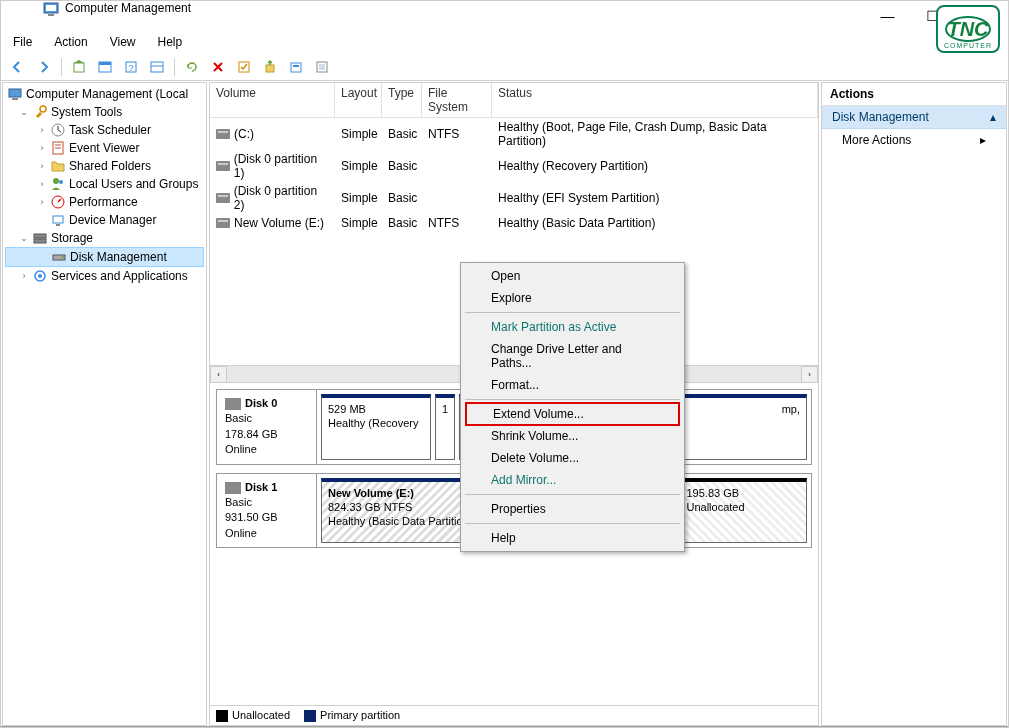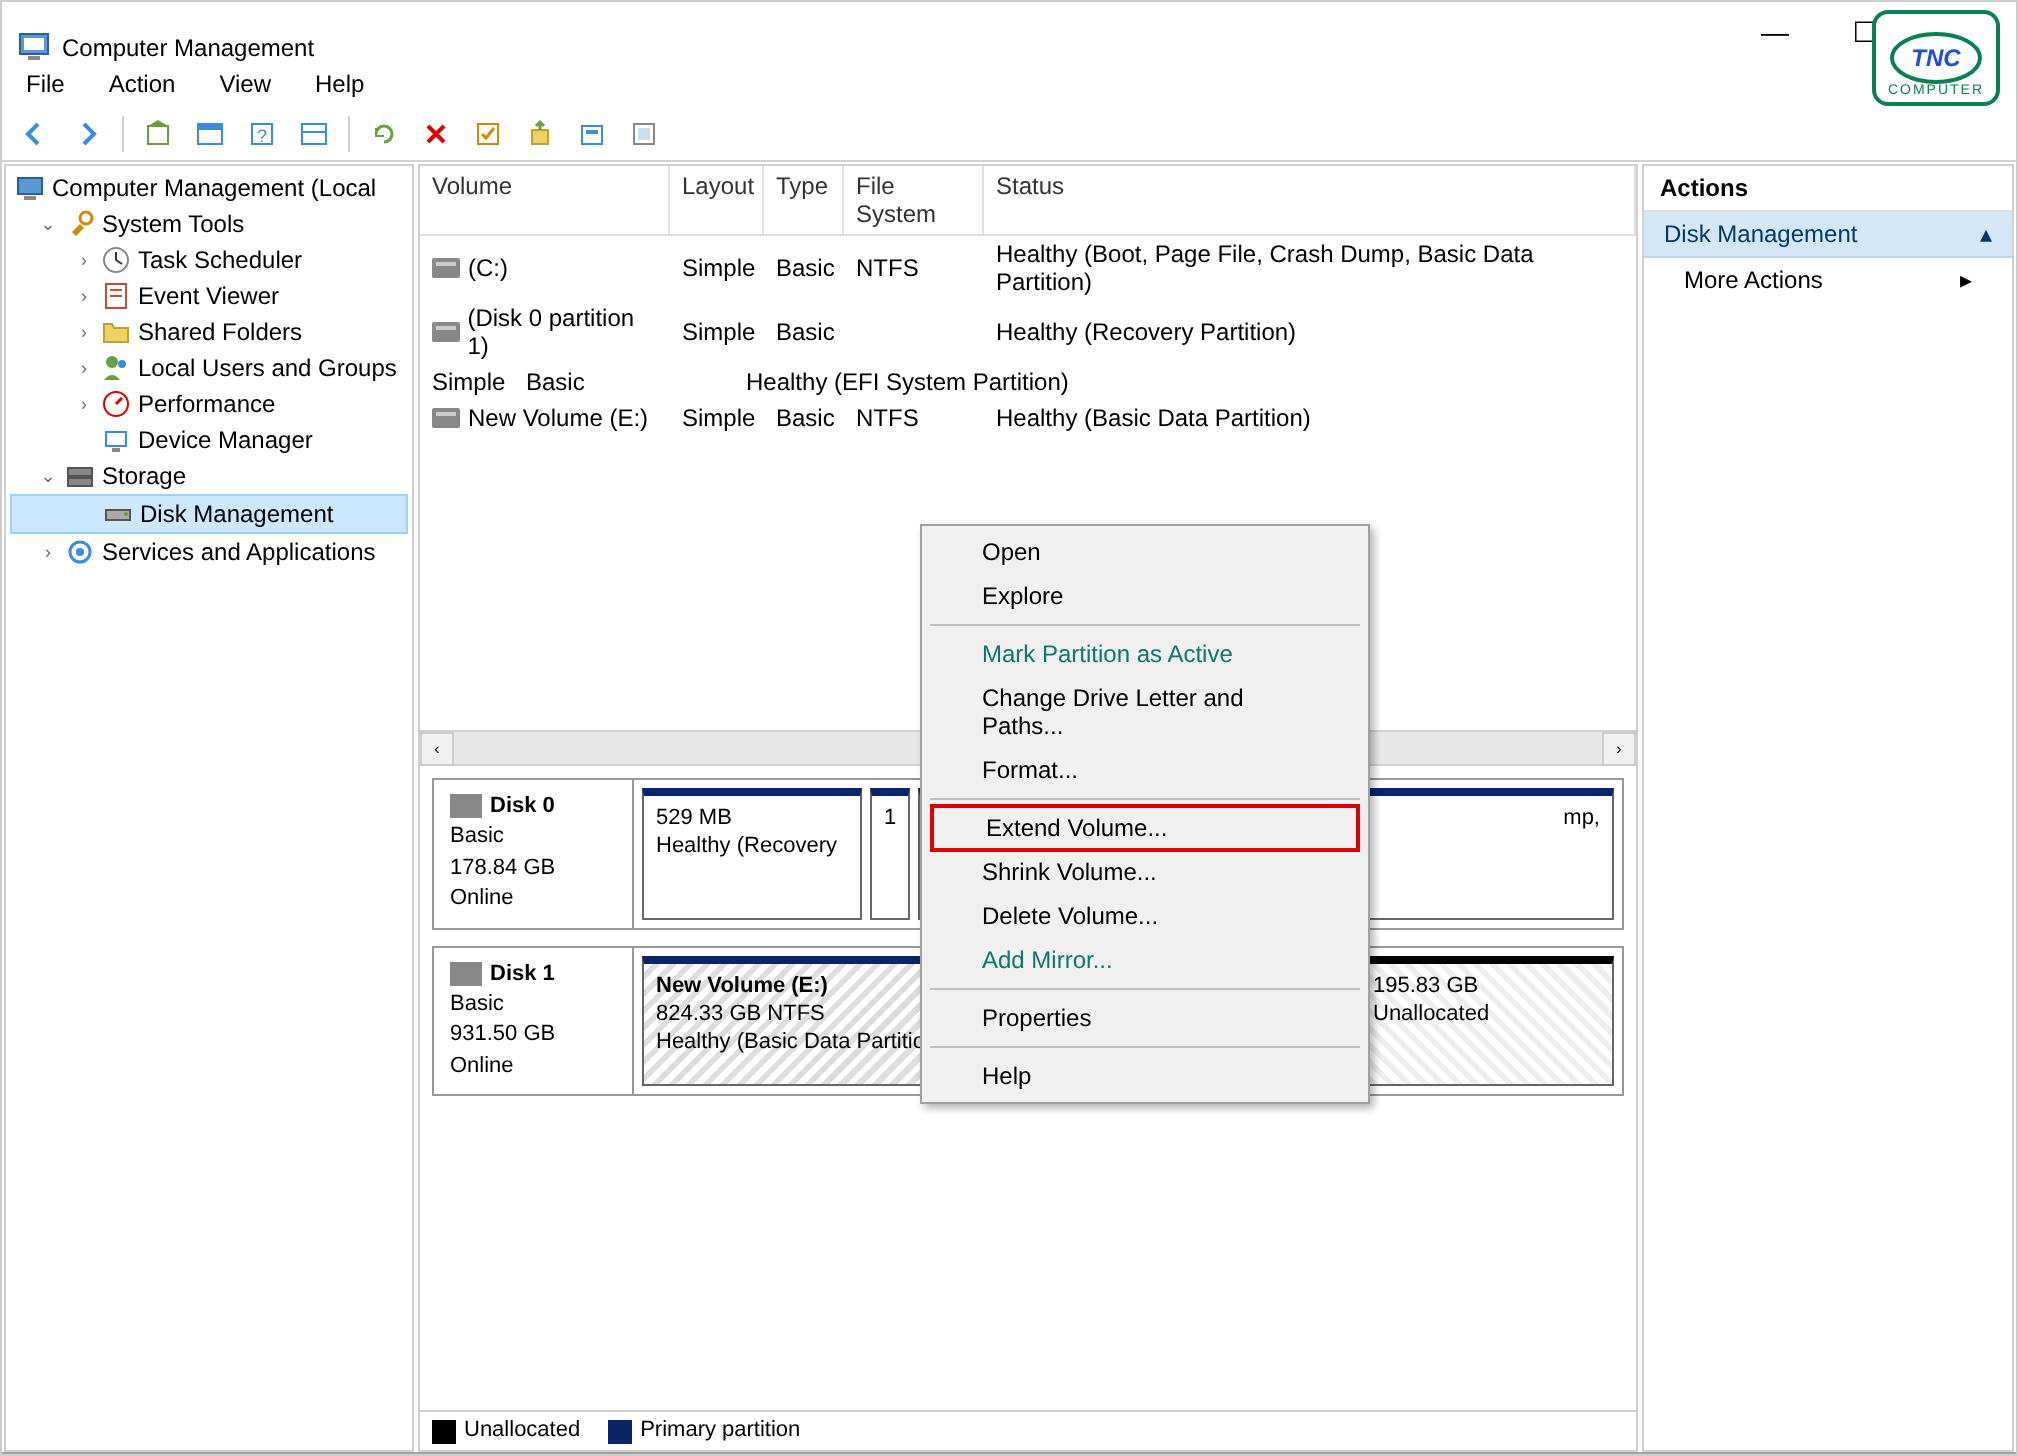--- a/index.html
+++ b/index.html
@@ -1,19 +1,19 @@
 <!DOCTYPE html>
 <html><head>
 <meta charset="utf-8">
 <style>
 * { box-sizing: border-box; margin: 0; padding: 0; }
 body { font-family: "Segoe UI", Tahoma, sans-serif; font-size: 12px; color: #000; background: #fff; width: 1009px; height: 728px; overflow: hidden; border: 1px solid #ccc; position: relative; }
 
 
-.titlebar { height: 30px; display: flex; align-items: flex-end; padding: 0 8px; background: #fff; }
+.titlebar { height: 30px; display: flex; align-items: flex-start; padding: 0 8px; background: #fff; margin-left: 34px; }
 .titlebar .app-icon { width: 16px; height: 16px; margin-right: 6px; }
 .titlebar .title { flex: 1; font-size: 12px; }
 .titlebar .win-controls { display: flex; gap: 0; }
 .titlebar .win-btn { width: 45px; height: 30px; display: flex; align-items: center; justify-content: center; font-size: 14px; }
 
 
 .menubar { height: 22px; display: flex; align-items: center; padding: 0 8px; gap: 14px; font-size: 12px; }
 .menubar span { padding: 2px 4px; }
 
 
@@ -75,21 +75,21 @@
 
 
 .context-menu { position: absolute; left: 459px; top: 261px; width: 225px; background: #f0f0f0; border: 1px solid #a0a0a0; box-shadow: 2px 2px 4px rgba(0,0,0,0.3); padding: 2px; z-index: 100; }
 .ctx-item { padding: 4px 20px 4px 28px; font-size: 12px; }
 .ctx-item.disabled { color: #0f766e; }
 .ctx-item.highlighted { border: 2px solid #d00; margin: -1px 2px; padding: 3px 18px 3px 26px; }
 .ctx-sep { height: 1px; background: #c0c0c0; margin: 3px 2px; }
 
 
 .logo-box { position: absolute; right: 8px; top: 4px; width: 64px; height: 48px; border: 2px solid #0a8050; border-radius: 8px; display: flex; flex-direction: column; align-items: center; justify-content: center; background: #fff; z-index: 50; }
-.logo-text { font-weight: bold; color: #1d4ed8; font-size: 12px; font-style: italic; }
+.logo-text { font-weight: bold; color: #15803d; font-size: 20px; font-style: italic; }
 .logo-sub { font-size: 7px; color: #0a8050; letter-spacing: 1px; }
 
 
 .footer-border { position: absolute; bottom: 0; left: 0; right: 0; height: 1px; background: #a0a0a0; }
 
 
 svg { display: block; }
 </style>
 </head>
 <body>
@@ -339,20 +339,24 @@
           <div class="cell" style="width:125px">
               <span class="disk-icon"></span>
               <span>(Disk 0 partition 1)</span>
             </div>
           <div class="cell" style="width:47px">Simple</div>
           <div class="cell" style="width:40px">Basic</div>
           <div class="cell" style="width:70px"></div>
           <div class="cell" style="flex:1">Healthy (Recovery Partition)</div>
         </div>
         <div class="vol-row">
+          <div class="cell" style="width:125px">
+              <span class="disk-icon"></span>
+              <span>(Disk 0 partition 2)</span>
+            </div>
           <div class="cell" style="width:47px">Simple</div>
           <div class="cell" style="width:40px">Basic</div>
           <div class="cell" style="width:70px"></div>
           <div class="cell" style="flex:1">Healthy (EFI System Partition)</div>
         </div>
         <div class="vol-row">
           <div class="cell" style="width:125px">
               <span class="disk-icon"></span>
               <span>New Volume (E:)</span>
             </div>

